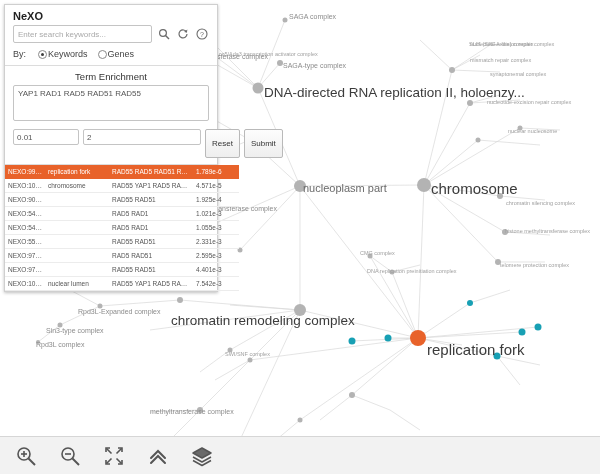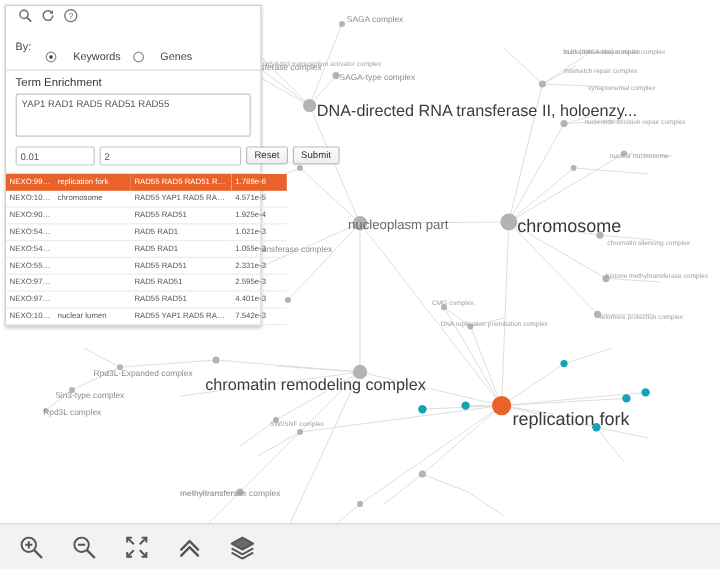--- a/index.html
+++ b/index.html
@@ -47,49 +47,49 @@
   .icon-btn{
     width:15px;height:15px;display:flex;align-items:center;justify-content:center;
     color:#6b6b6b;cursor:pointer;
   }
   .icon-btn svg{display:block;}
   .radio-row{
     display:flex;align-items:center;gap:10px;padding:0 8px 6px 8px;font-size:9px;color:#444;
   }
   .radio-row .by{margin-right:2px;}
   .radio{
-    display:flex;align-items:center;gap:14px;margin-top:16px;
+    display:flex;align-items:center;gap:1px;
   }
   .rdot{
     width:9px;height:9px;border-radius:50%;border:1px solid #8a8a8a;background:#fff;
     box-sizing:border-box;display:inline-block;position:relative;
   }
   .rdot.on::after{
     content:"";position:absolute;left:2px;top:2px;width:3px;height:3px;border-radius:50%;
     background:#3d3d3d;
   }
   .sec-divider{height:1px;background:#dcdcdc;margin:0;}
-  .sec-title{padding:5px 8px 3px 8px;font-size:9.5px;color:#333;}
+  .sec-title{padding:5px 8px 3px 8px;font-size:9.5px;color:#333;text-align:center;}
   .ta-wrap{padding:0 8px 6px 8px;}
   #term-area{
     width:100%;height:36px;box-sizing:border-box;resize:none;
     border:1px solid #c4c4c4;border-radius:2px;font-size:8px;color:#555;
     padding:3px 4px;font-family:"Liberation Sans",sans-serif;background:#fff;
   }
   .param-row{
     display:flex;align-items:flex-start;gap:4px;padding:0 8px 6px 8px;
   }
   .param-row input{
     width:58px;height:14px;border:1px solid #c4c4c4;border-radius:2px;
     font-size:8px;padding:0 3px;color:#555;background:#fff;
     font-family:"Liberation Sans",sans-serif;
   }
   .param-row input.wide{flex:1;width:auto;}
   .btn{
-    height:15px;padding:0 6px;border:1px solid #b9b9b9;border-radius:2px;
+    height:29px;padding:0 6px;border:1px solid #b9b9b9;border-radius:2px;
     background:linear-gradient(#fdfdfd,#eeeeee);
     font-size:8px;color:#333;cursor:pointer;
     font-family:"Liberation Sans",sans-serif;
   }
   #results{
     border-top:1px solid #dcdcdc;
   }
   table.res{
     width:100%;border-collapse:collapse;font-size:6.5px;color:#555;
     table-layout:fixed;
@@ -240,45 +240,47 @@
 
 <div id="labels-layer">
     <div class="node-label lbl-sm" style="left: 289px; top: 13px;">SAGA complex</div>
     <div class="node-label lbl-xs" style="left: 470px; top: 41px;">nucleotide-excision repair complex</div>
     <div class="node-label lbl-xs" style="left: 469px; top: 41px;">SLIK (SAGA-like) complex</div>
     <div class="node-label lbl-xs" style="left: 470px; top: 57px;">mismatch repair complex</div>
     <div class="node-label lbl-xs" style="left: 200px; top: 51px;">Ada2/Gcn5/Ada3 transcription activator complex</div>
     <div class="node-label lbl-sm" style="left: 205px; top: 53px;">transferase complex</div>
     <div class="node-label lbl-sm" style="left: 283px; top: 62px;">SAGA-type complex</div>
     <div class="node-label lbl-xs" style="left: 490px; top: 71px;">synaptonemal complex</div>
-    <div class="node-label lbl-lg" style="left: 264px; top: 85px;">DNA-directed RNA transferase II, holoenzy...</div>
+    <div class="node-label lbl-lg" style="left: 264px; top: 85px;">DNA-directed RNA replication II, holoenzy...</div>
     <div class="node-label lbl-xs" style="left: 487px; top: 99px;">nucleotide-excision repair complex</div>
     <div class="node-label lbl-xs" style="left: 508px; top: 128px;">nuclear nucleosome</div>
-    <div class="node-label lbl-md" style="left: 290px; top: 182px;">nucleoplasm part</div>
+    <div class="node-label lbl-md" style="left: 303px; top: 182px;">nucleoplasm part</div>
     <div class="node-label lbl-xl" style="left: 431px; top: 180px;">chromosome</div>
     <div class="node-label lbl-xs" style="left: 506px; top: 200px;">chromatin silencing complex</div>
     <div class="node-label lbl-sm" style="left: 145px; top: 205px;">H4/H2A histone acetyltransferase complex</div>
     <div class="node-label lbl-xs" style="left: 505px; top: 228px;">histone methyltransferase complex</div>
     <div class="node-label lbl-xs" style="left: 360px; top: 250px;">CMG complex</div>
     <div class="node-label lbl-md" style="left: 125px; top: 250px;">nuclear chromatin</div>
     <div class="node-label lbl-xs" style="left: 367px; top: 268px;">DNA replication preinitiation complex</div>
     <div class="node-label lbl-xs" style="left: 500px; top: 262px;">telomere protection complex</div>
     <div class="node-label lbl-sm" style="left: 78px; top: 308px;">Rpd3L-Expanded complex</div>
     <div class="node-label lbl-lg" style="left: 171px; top: 313px;">chromatin remodeling complex</div>
     <div class="node-label lbl-xl" style="left: 427px; top: 341px;">replication fork</div>
     <div class="node-label lbl-sm" style="left: 46px; top: 327px;">Sin3-type complex</div>
     <div class="node-label lbl-sm" style="left: 36px; top: 341px;">Rpd3L complex</div>
     <div class="node-label lbl-xs" style="left: 225px; top: 351px;">SWI/SNF complex</div>
     <div class="node-label lbl-sm" style="left: 150px; top: 408px;">methyltransferase complex</div>
     <div class="node-label lbl-sm" style="left: 145px; top: 436px;">Set1C/COMPASS complex</div>
   </div>
 
 <div id="panel">
+  <div id="panel-title">NeXO</div>
 
   <div class="search-row">
+    <input id="search-input" type="text" placeholder="Enter search keywords..." style="">
     <div class="icon-btn">
       <svg width="12" height="12" viewBox="0 0 12 12">
           <circle cx="5" cy="5" r="3.4" fill="none" stroke="#6b6b6b" stroke-width="1.2"></circle>
           <line x1="7.5" y1="7.5" x2="11" y2="11" stroke="#6b6b6b" stroke-width="1.4"></line>
         </svg>
     </div>
     <div class="icon-btn">
       <svg width="12" height="12" viewBox="0 0 12 12">
           <path d="M9.6 4.2A4 4 0 1 0 10 6" fill="none" stroke="#6b6b6b" stroke-width="1.2"></path>
           <path d="M10.4 1.6 L9.9 4.6 L7 4.1 Z" fill="#6b6b6b"></path>

